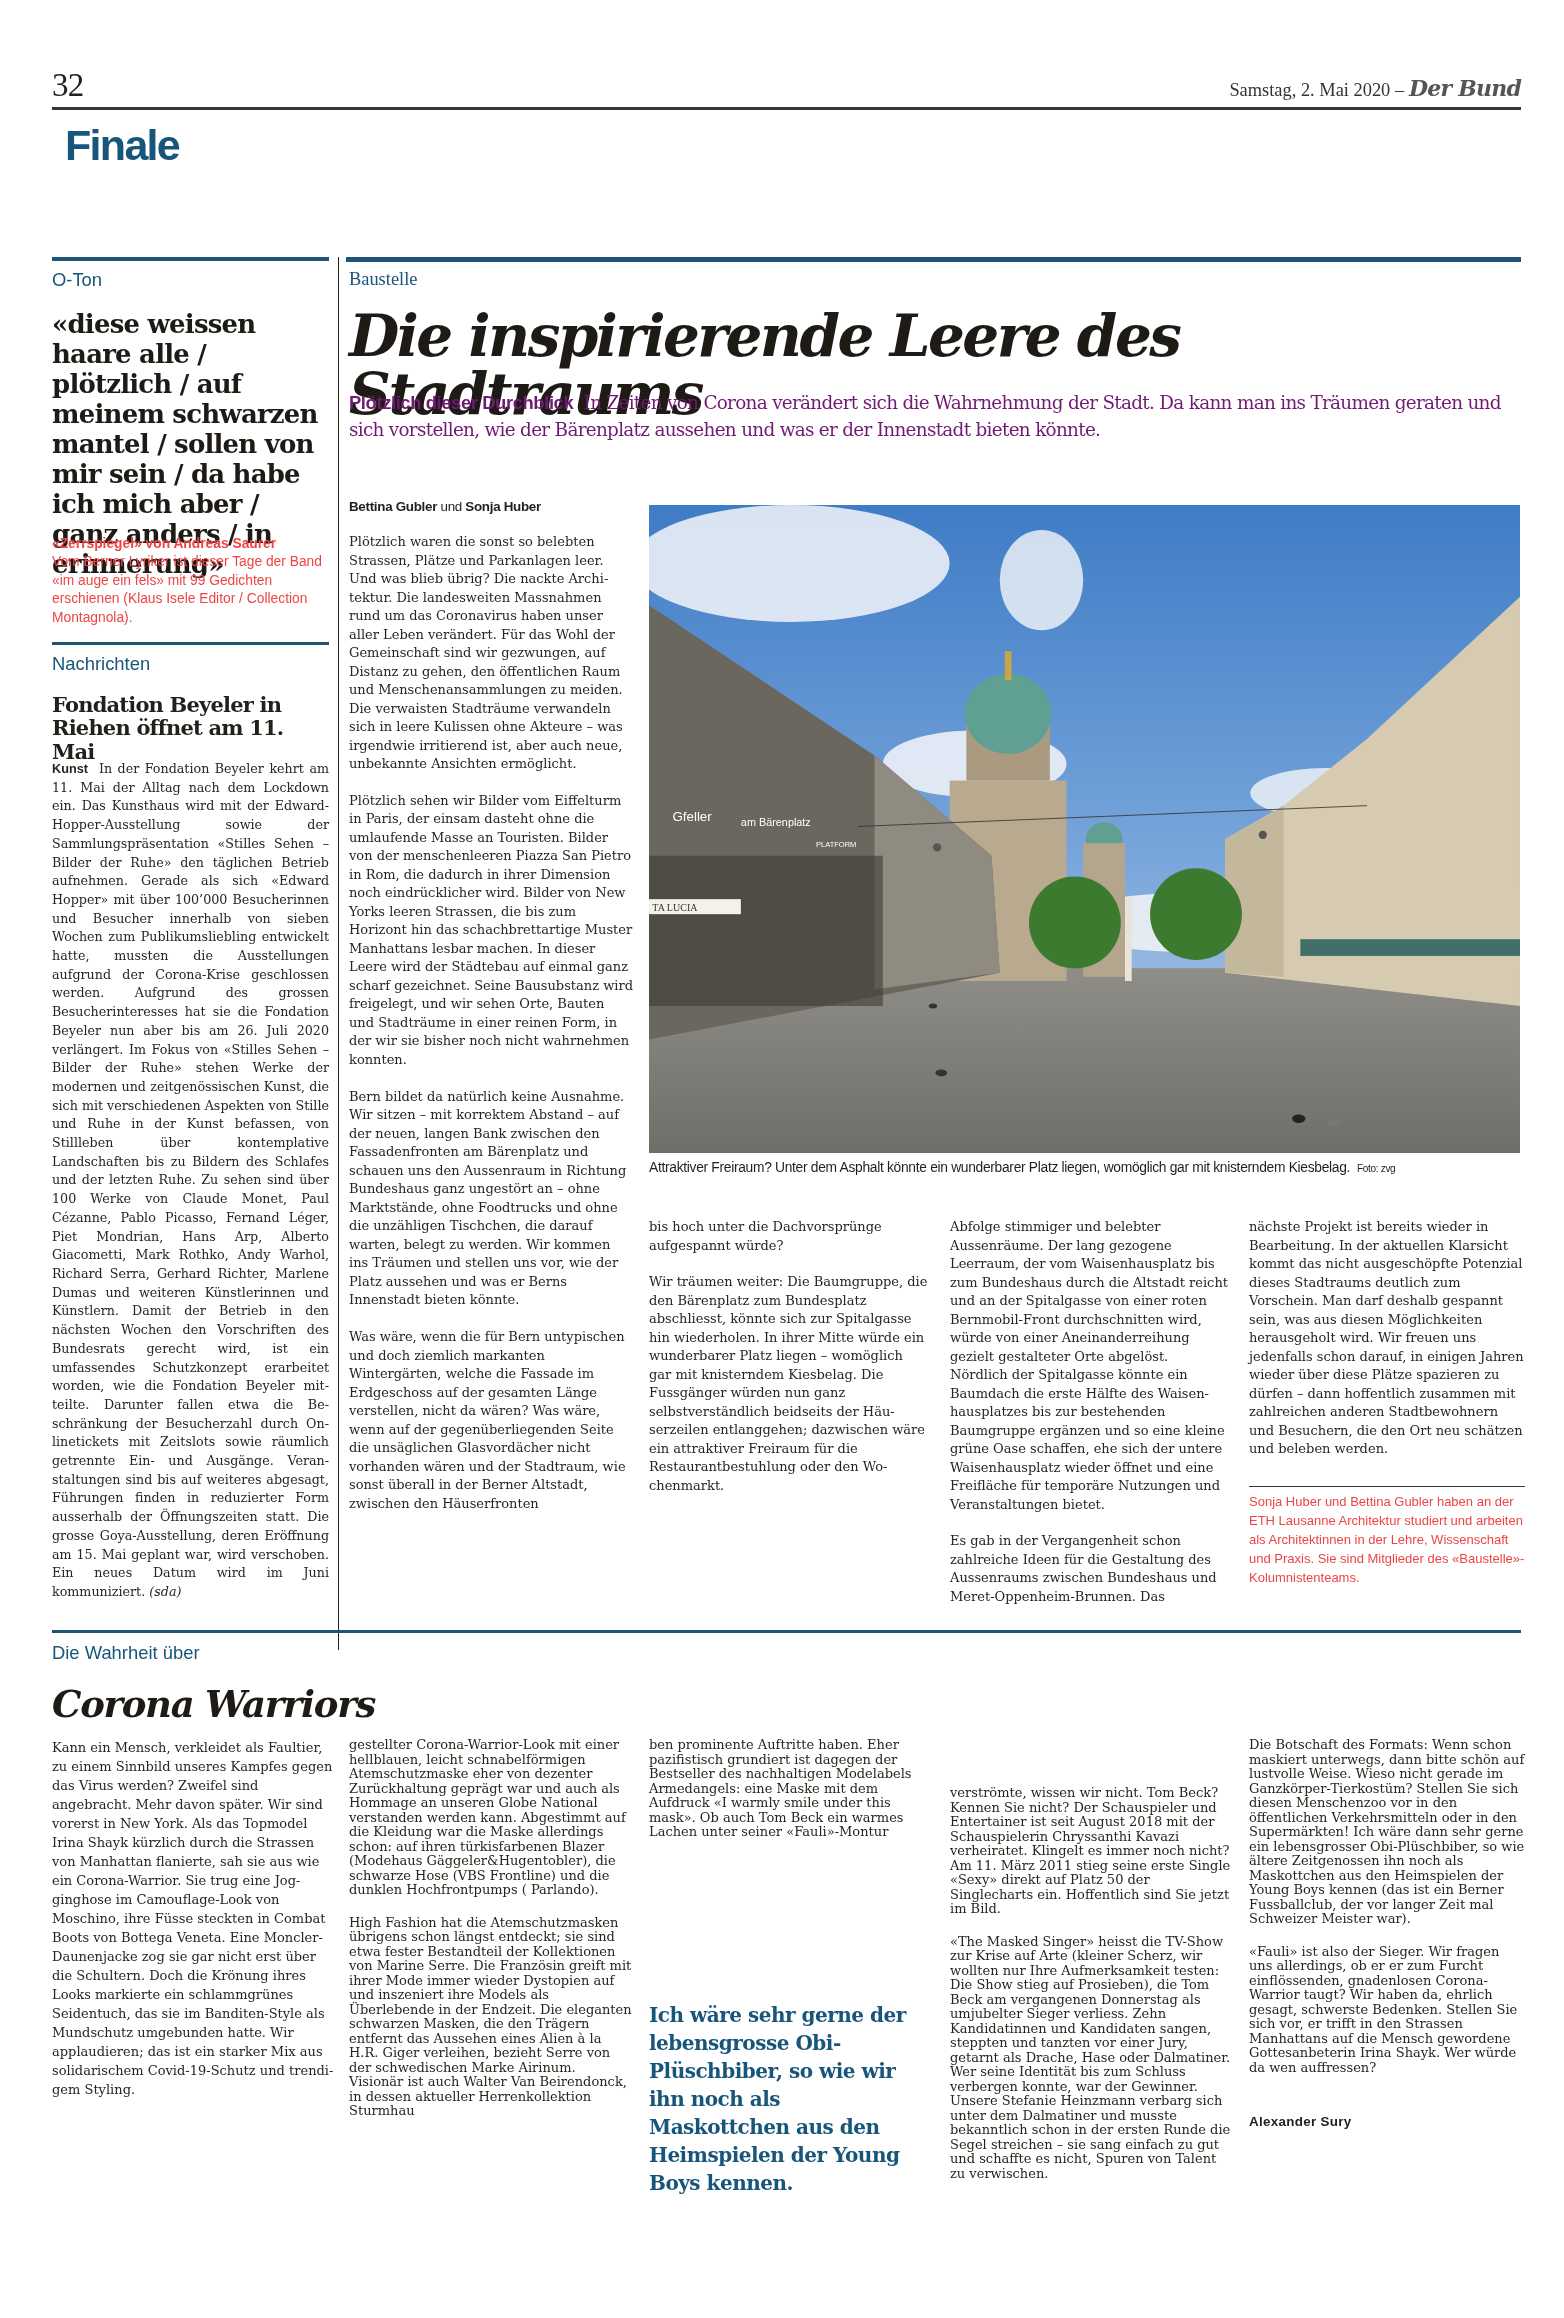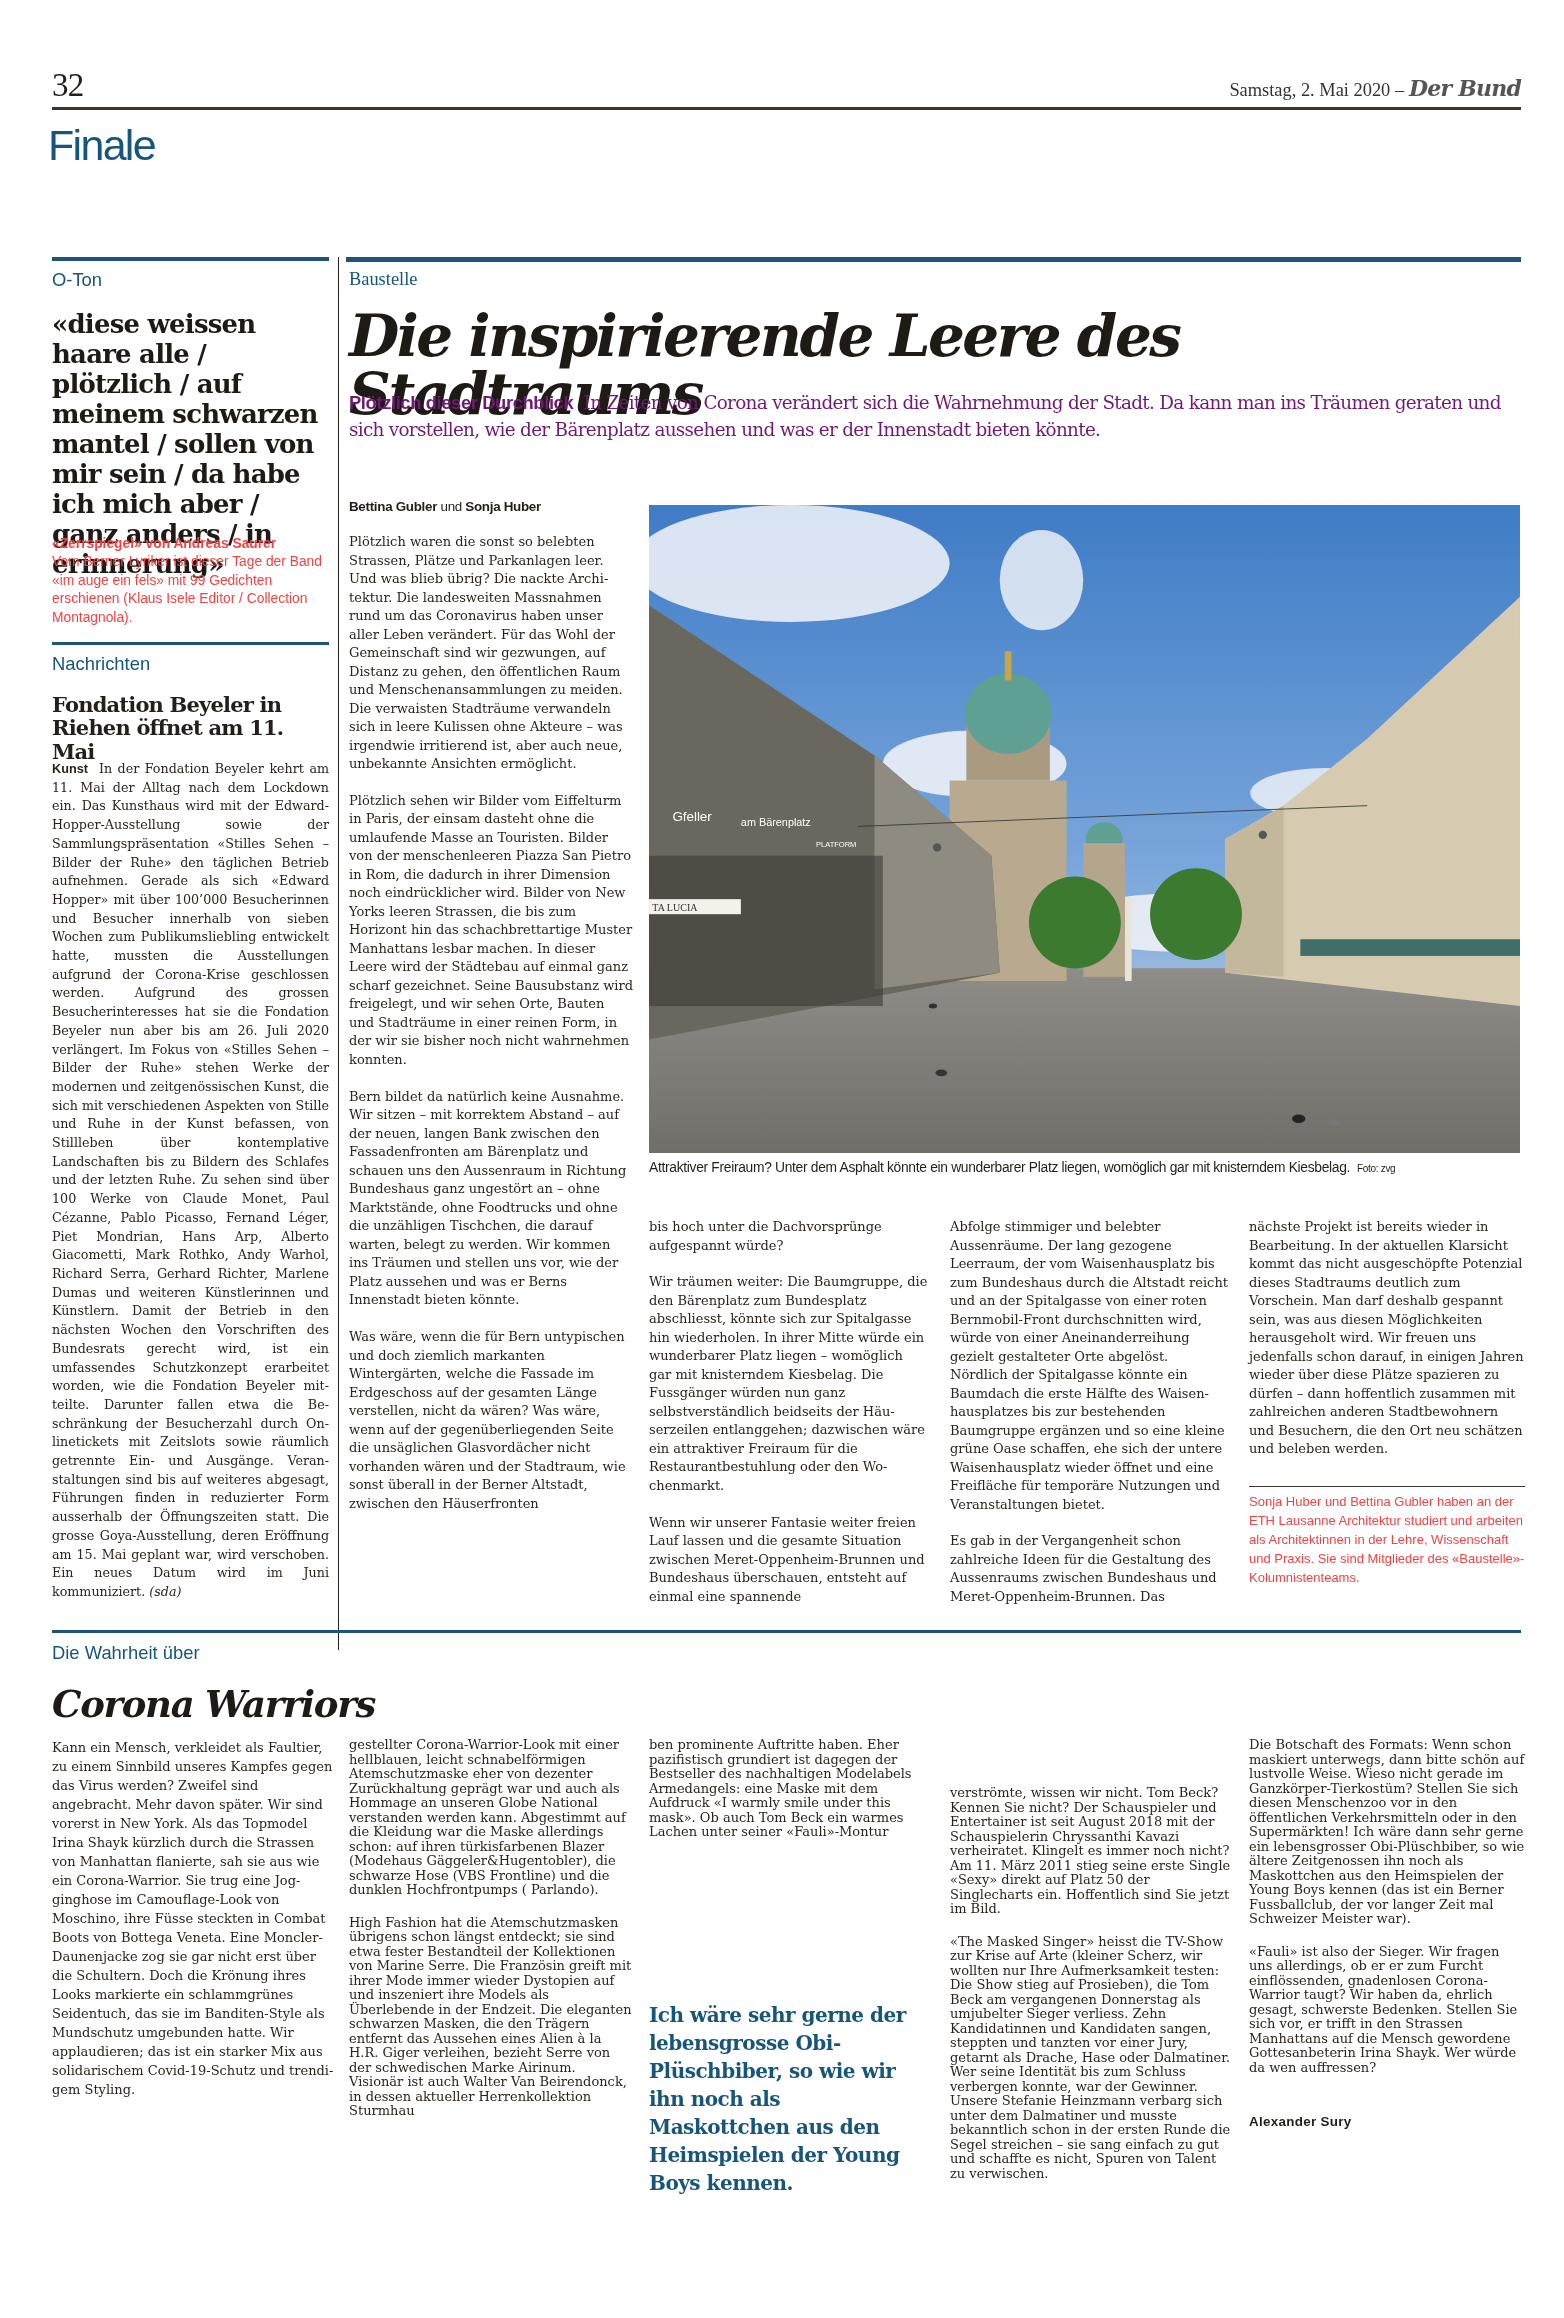--- a/index.html
+++ b/index.html
@@ -4,21 +4,21 @@
 <style>
   html, body { margin: 0; padding: 0; background: #ffffff; }
   body { width: 1564px; height: 2319px; position: relative; overflow: hidden; color: #231f1a; }
   .abs { position: absolute; }
 
   
   .page-num { left: 52px; top: 67px; font-family: "Liberation Serif", serif; font-size: 33px; letter-spacing: -0.8px; }
   .dateline { right: 43px; top: 75px; font-family: "Liberation Serif", serif; font-size: 18.4px; color: #333; display: flex; align-items: baseline; gap: 5px; }
   .dateline .logo { font-family: "DejaVu Serif", serif; font-weight: bold; font-style: italic; font-size: 22px; color: #555; letter-spacing: -0.8px; }
   .rule-top { left: 52px; top: 107px; width: 1469px; height: 2.5px; background: #3b352d; }
-  .section-title { left: 48px; top: 121px; font-family: "Liberation Sans", sans-serif; font-size: 43px; color: #17557a; letter-spacing: -1.7px; font-weight: normal; }
+  .section-title { left: 65px; top: 121px; font-family: "Liberation Sans", sans-serif; font-size: 43px; color: #17557a; letter-spacing: -1.7px; font-weight: bold; }
 
   .bar { height: 5px; background: #1f5478; }
   .thinbar { height: 2.5px; background: #1f5478; }
   .vrule { width: 0.8px; background: #231f1a; }
 
   .kicker { font-family: "Liberation Sans", sans-serif; font-size: 18.4px; color: #17557a; }
 
   
   .quote { font-family: "DejaVu Serif", serif; font-weight: bold; font-size: 26px; line-height: 30px; letter-spacing: -0.8px; color: #1e1a15; }
   .smallsans { font-family: "Liberation Sans", sans-serif; font-size: 13.8px; line-height: 18.4px; color: #ef4444; }
@@ -158,21 +158,20 @@
   <div class="abs body ragged" style="left:349px; top:533px; width:284px;">
     <p>Plötzlich waren die sonst so belebten Strassen, Plätze und Parkanlagen leer. Und was blieb übrig? Die nackte Archi­tektur. Die landesweiten Massnahmen rund um das Coronavirus haben unser aller Leben verändert. Für das Wohl der Gemeinschaft sind wir gezwungen, auf Distanz zu gehen, den öffentlichen Raum und Menschenansammlungen zu meiden. Die verwaisten Stadträume verwandeln sich in leere Kulissen ohne Akteure – was irgendwie irritierend ist, aber auch neue, unbekannte Ansichten ermöglicht.</p>
     <p>Plötzlich sehen wir Bilder vom Eiffel­turm in Paris, der einsam dasteht ohne die umlaufende Masse an Tou­risten. Bilder von der menschenleeren Piazza San Pietro in Rom, die da­durch in ihrer Dimension noch ein­drücklicher wird. Bilder von New Yorks leeren Strassen, die bis zum Horizont hin das schachbrettartige Muster Manhattans lesbar machen. In dieser Leere wird der Städtebau auf einmal ganz scharf gezeichnet. Seine Bausubstanz wird freigelegt, und wir sehen Orte, Bauten und Stadträume in einer reinen Form, in der wir sie bisher noch nicht wahrnehmen konnten.</p>
     <p>Bern bildet da natürlich keine Ausnah­me. Wir sitzen – mit korrektem Ab­stand – auf der neuen, langen Bank zwischen den Fassadenfronten am Bärenplatz und schauen uns den Aussenraum in Richtung Bundeshaus ganz ungestört an – ohne Marktstände, ohne Foodtrucks und ohne die unzäh­ligen Tischchen, die darauf warten, belegt zu werden. Wir kommen ins Träumen und stellen uns vor, wie der Platz aussehen und was er Berns Innenstadt bieten könnte.</p>
     <p>Was wäre, wenn die für Bern untypi­schen und doch ziemlich markanten Wintergärten, welche die Fassade im Erdgeschoss auf der gesamten Länge verstellen, nicht da wären? Was wäre, wenn auf der gegenüberliegenden Seite die unsäglichen Glasvordächer nicht vorhanden wären und der Stadt­raum, wie sonst überall in der Berner Altstadt, zwischen den Häuserfronten</p>
   </div>
 
   <div class="abs body ragged" style="left:649px; top:1218px; width:280px;">
     <p>bis hoch unter die Dachvorsprünge aufgespannt würde?</p>
     <p>Wir träumen weiter: Die Baumgruppe, die den Bärenplatz zum Bundesplatz abschliesst, könnte sich zur Spitalgasse hin wiederholen. In ihrer Mitte würde ein wunderbarer Platz liegen – wo­möglich gar mit knisterndem Kiesbe­lag. Die Fussgänger würden nun ganz selbstverständlich beidseits der Häu­serzeilen entlanggehen; dazwischen wäre ein attraktiver Freiraum für die Restaurantbestuhlung oder den Wo­chenmarkt.</p>
-    <p>Wenn wir unserer Fantasie weiter freien Lauf lassen und die gesamte Situation zwischen Meret-Oppenheim-Brunnen und Bundeshaus überschau­en, entsteht auf einmal eine spannende</p>
   </div>
 
   <div class="abs body ragged" style="left:950px; top:1218px; width:280px;">
     <p>Abfolge stimmiger und belebter Aussenräume. Der lang gezogene Leerraum, der vom Waisenhausplatz bis zum Bundeshaus durch die Altstadt reicht und an der Spitalgasse von einer roten Bernmobil-Front durchschnitten wird, würde von einer Aneinanderrei­hung gezielt gestalteter Orte abgelöst. Nördlich der Spitalgasse könnte ein Baumdach die erste Hälfte des Waisen­hausplatzes bis zur bestehenden Baumgruppe ergänzen und so eine kleine grüne Oase schaffen, ehe sich der untere Waisenhausplatz wieder öff­net und eine Freifläche für temporäre Nutzungen und Veranstaltungen bietet.</p>
     <p>Es gab in der Vergangenheit schon zahlreiche Ideen für die Gestaltung des Aussenraums zwischen Bundeshaus und Meret-Oppenheim-Brunnen. Das</p>
   </div>
 
   <div class="abs body ragged" style="left:1249px; top:1218px; width:276px;">
     <p>nächste Projekt ist bereits wieder in Bearbeitung. In der aktuellen Klarsicht kommt das nicht ausgeschöpfte Poten­zial dieses Stadtraums deutlich zum Vorschein. Man darf deshalb gespannt sein, was aus diesen Möglichkeiten herausgeholt wird. Wir freuen uns jedenfalls schon darauf, in einigen Jahren wieder über diese Plätze spazie­ren zu dürfen – dann hoffentlich zusammen mit zahlreichen anderen Stadtbewohnern und Besuchern, die den Ort neu schätzen und beleben werden.</p>
   </div>

